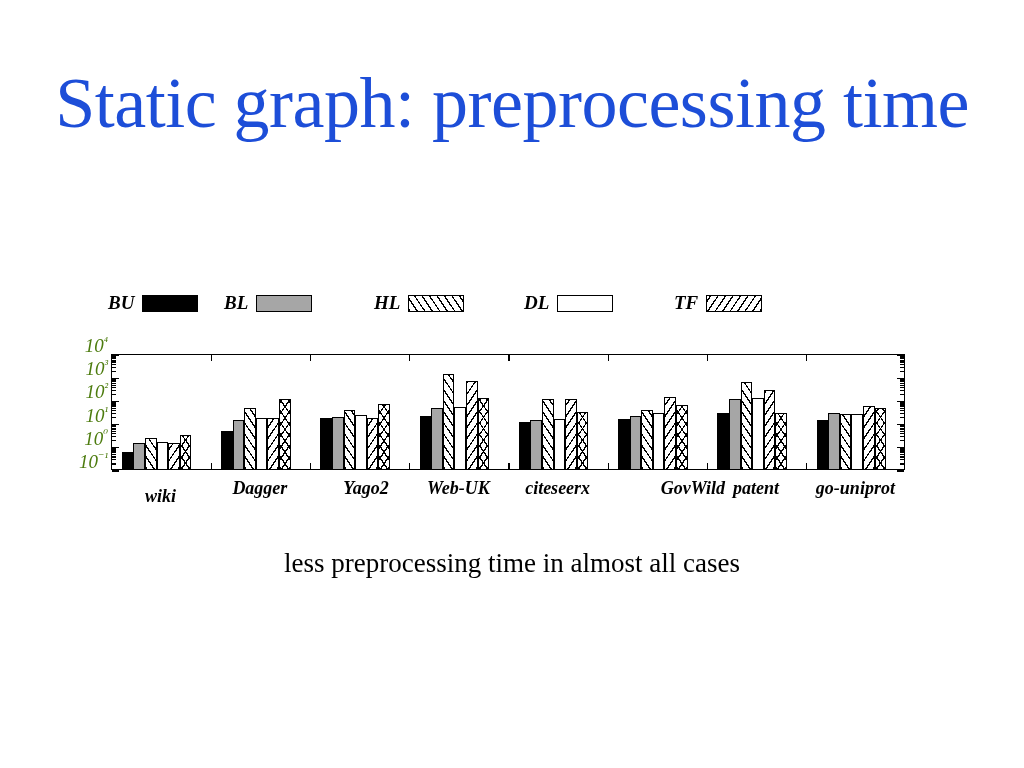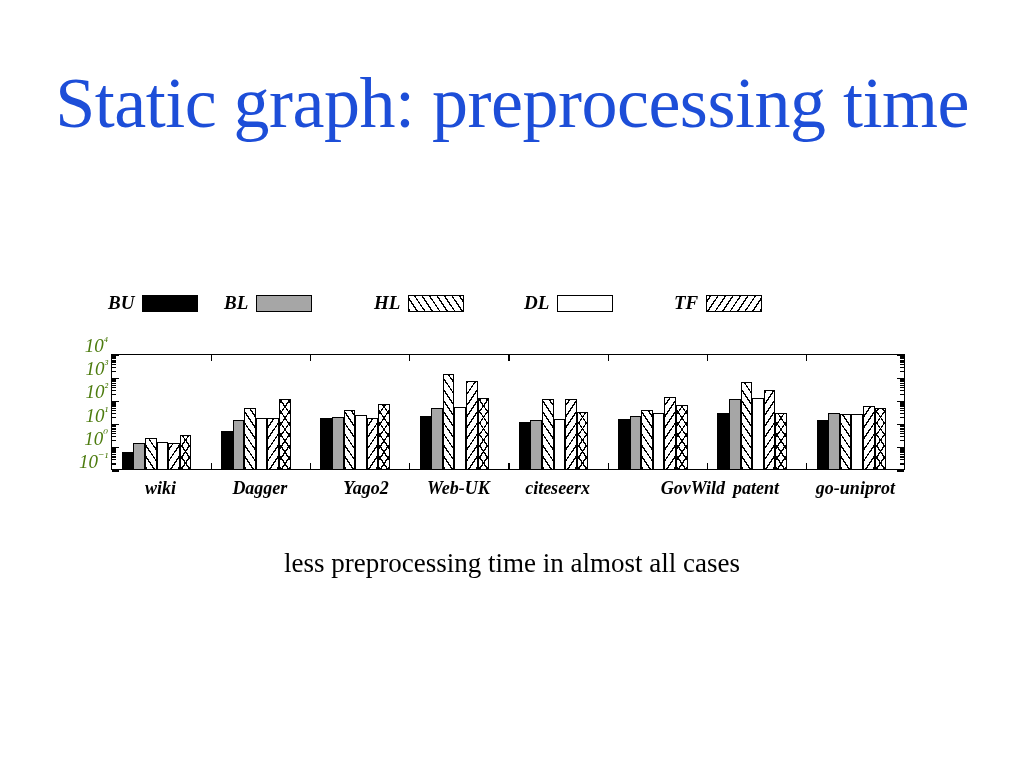--- a/index.html
+++ b/index.html
@@ -458,21 +458,21 @@
             <div class="bar fill-solid" title="BU / go-uniprot = 15 s" style="left: 0px; width: 11.6px; height: 50.4853px; border-color: rgb(0, 0, 0);"></div>
             <div class="bar fill-gray" title="BL / go-uniprot = 30 s" style="left: 11.6px; width: 11.6px; height: 57.4692px;"></div>
             <div class="bar fill-hatch-f" title="HL / go-uniprot = 26 s" style="left: 23.2px; width: 11.6px; height: 56.0274px;"></div>
             <div class="bar fill-white" title="DL / go-uniprot = 26 s" style="left: 34.8px; width: 11.6px; height: 56.0274px;"></div>
             <div class="bar fill-hatch-b" title="TF / go-uniprot = 55 s" style="left: 46.4px; width: 11.6px; height: 63.5764px;"></div>
             <div class="bar fill-cross" title="Dagger / go-uniprot = 45 s" style="left: 58px; width: 11.6px; height: 61.5545px;"></div>
           </div>
         </div>
 
       <div id="xlabels">
-          <div class="xlabel" style="left: 49.625px;">wiki</div>
+          <div class="xlabel" style="left: 49.625px; margin-top: 8px;">wiki</div>
           <div class="xlabel" style="left: 148.875px;">Dagger</div>
           <div class="xlabel" style="left: 255px;">Yago2</div>
           <div class="xlabel" style="left: 347.375px;">Web-UK</div>
           <div class="xlabel" style="left: 446.625px;">citeseerx</div>
           <div class="xlabel" style="left: 545.875px; margin-left: 36px;">GovWild</div>
           <div class="xlabel" style="left: 645.125px;">patent</div>
           <div class="xlabel" style="left: 744.375px;">go-uniprot</div>
         </div>
 
     </div>

